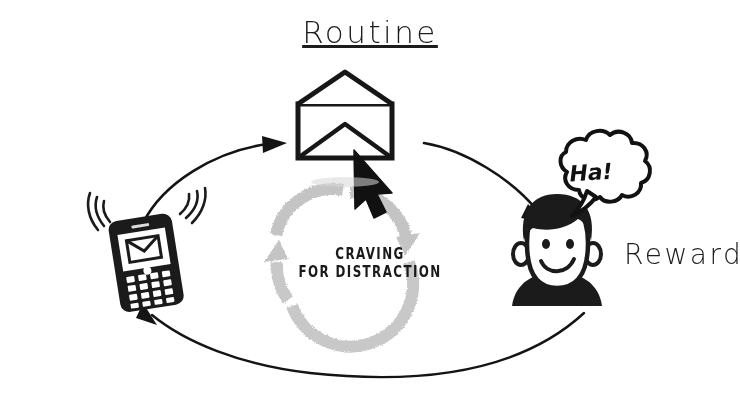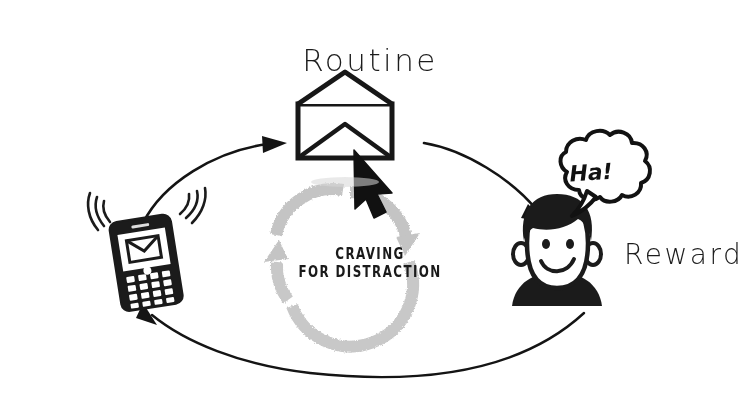--- a/index.html
+++ b/index.html
@@ -22,24 +22,25 @@
   }
   .label-text {
     position: absolute;
     color: #1c1c1c;
     font-family: "DejaVu Sans", sans-serif;
     font-weight: 300;
     letter-spacing: 2.5px;
     white-space: nowrap;
   }
   #label-routine {
-    left: 0; top: 42px;
+    left: 0; top: 14px;
     width: 740px;
     text-align: center;
     font-size: 31px;
+    text-decoration: underline;
   }
   #label-cue {
     left: 34px; top: 238px;
     font-size: 28px;
   }
   #label-reward {
     left: 596px; top: 238px;
     font-size: 28px;
     margin-left: 28px;
   }

